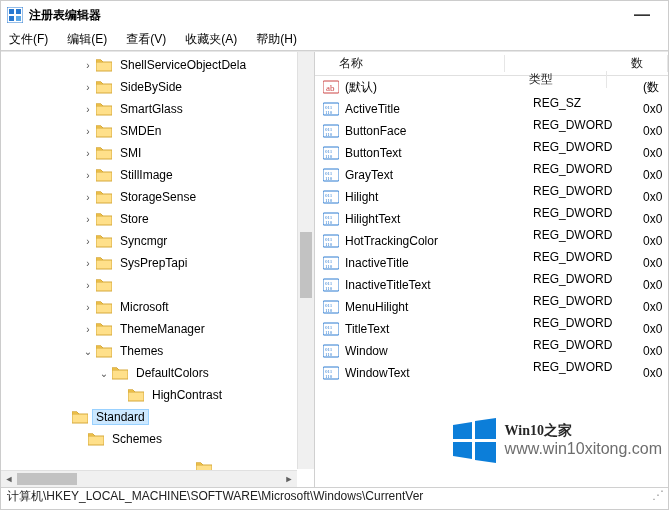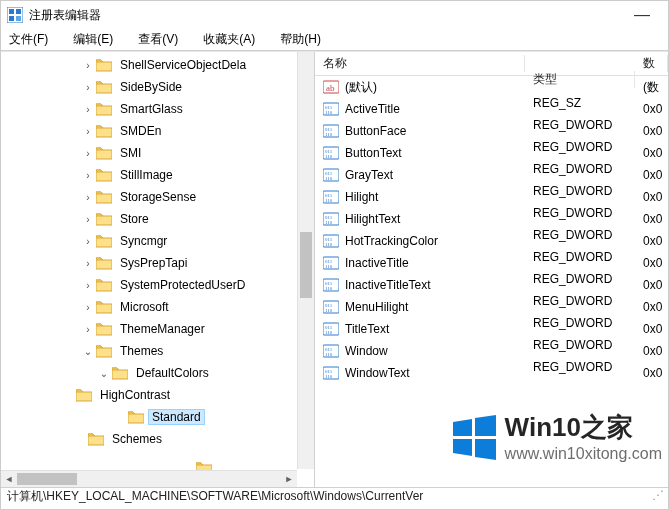--- a/index.html
+++ b/index.html
@@ -1,53 +1,53 @@
 <!DOCTYPE html>
 <html><head>
 <meta charset="utf-8">
 <style>
   * { box-sizing: border-box; margin: 0; padding: 0; }
   html, body { width: 669px; height: 510px; font-family: "Microsoft YaHei", "Segoe UI", Tahoma, sans-serif; font-size: 12px; background: #fff; overflow: hidden; }
   .window { width: 669px; height: 510px; display: flex; flex-direction: column; border: 1px solid #ccc; }
-  .titlebar { height: 28px; display: flex; align-items: center; padding: 0 6px; background: #fff; }
+  .titlebar { height: 28px; display: flex; align-items: center; padding: 0 6px; background: #fff; font-weight: bold; }
   .titlebar .appicon { width: 16px; height: 16px; margin-right: 6px; }
   .titlebar .title { font-size: 12px; color: #000; }
   .minbtn { margin-left: auto; width: 40px; text-align: center; font-size: 16px; color: #333; }
-  .menubar { height: 22px; display: flex; align-items: center; gap: 25px; padding: 0 8px; background: #fff; border-bottom: 1px solid #d0d0d0; }
+  .menubar { height: 22px; display: flex; align-items: center; gap: 19px; padding: 0 8px; background: #fff; border-bottom: 1px solid #d0d0d0; }
   .menubar span { color: #000; cursor: default; }
   .content { flex: 1; display: flex; overflow: hidden; border-top: 1px solid #e6e6e6; }
   .tree { width: 314px; overflow: hidden; position: relative; border-right: 1px solid #d0d0d0; }
   .tree-inner { padding: 2px 0 2px 0; }
   .tree-row { display: flex; align-items: center; height: 22px; white-space: nowrap; }
   .tree-row .tw { display: inline-block; width: 14px; text-align: center; color: #555; font-size: 10px; cursor: pointer; }
   .tree-row .tw.empty { visibility: hidden; }
   .tree-row .folder { width: 16px; height: 14px; margin: 0 4px 0 1px; }
   .tree-row .label { padding: 1px 4px; }
   .tree-row.selected .label { background: #cce8ff; border: 1px solid #99d1ff; padding: 0 3px; }
   .tree-scroll-v { position: absolute; right: 0; top: 0; bottom: 18px; width: 17px; background: #f0f0f0; border-left: 1px solid #e0e0e0; }
   .tree-scroll-v .thumb { position: absolute; left: 2px; right: 2px; top: 180px; height: 66px; background: #c2c2c2; border-radius: 0; }
   .tree-scroll-h { position: absolute; left: 0; right: 17px; bottom: 0; height: 17px; background: #f0f0f0; border-top: 1px solid #e0e0e0; }
   .tree-scroll-h .thumb { position: absolute; top: 2px; bottom: 2px; left: 16px; width: 60px; background: #c2c2c2; }
   .tree-scroll-h .arrow { position: absolute; top: 0; bottom: 0; width: 16px; display:flex; align-items:center; justify-content:center; color:#606060; font-size:9px; }
   .grid { flex: 1; overflow: hidden; position: relative; }
   .grid-header { display: flex; height: 24px; align-items: center; border-bottom: 1px solid #e0e0e0; background: #fff; }
-  .grid-header .col { padding: 0 8px; border-right: 1px solid #e6e6e6; color: #222; }
+  .grid-header .col { padding: 0 24px; border-right: 1px solid #e6e6e6; color: #222; }
   .col-name { width: 210px; }
   .col-type { width: 110px; margin-top: 32px; }
   .col-data { flex: 1; }
   .grid-body { overflow: hidden; }
   .grid-row { display: flex; align-items: center; height: 22px; }
   .grid-row .cell { padding: 0 8px; white-space: nowrap; overflow: hidden; }
   .grid-row .cell.col-name { display: flex; align-items: center; gap: 6px; }
   .valicon { width: 16px; height: 16px; flex-shrink: 0; }
   .statusbar { height: 22px; border-top: 1px solid #d0d0d0; display: flex; align-items: flex-start; padding: 0 6px; font-size: 12px; color: #222; }
   .statusbar .grip { margin-left: auto; color: #999; font-size: 12px; letter-spacing: -2px; }
   .watermark { position: absolute; right: 6px; bottom: 24px; display: flex; align-items: center; gap: 8px; opacity: 0.95; pointer-events:none; }
   .watermark .logo { width: 46px; height: 46px; }
-  .watermark .txt1 { font-size: 26px; font-weight: 600; color: #1a1a1a; }
+  .watermark .txt1 { font-size: 14px; font-weight: 600; color: #1a1a1a; font-family: Liberation Serif, serif; }
   .watermark .txt2 { font-size: 16px; color: #666; }
 </style>
 </head>
 <body>
 
 <div class="window">
 
   <div class="titlebar">
     <span class="appicon">
       <svg viewBox="0 0 16 16">
@@ -153,21 +153,20 @@
                 <path d="M0 2 L5 2 L7 4 L0 4 Z" fill="#ffd257" stroke="#d6a93a"></path>
               </svg></span>
             <span class="label">SysPrepTapi</span>
           </div>
           <div class="tree-row" style="padding-left: 80px;">
             <span class="tw">›</span>
             <span class="folder"><svg viewBox="0 0 16 14">
                 <path d="M0 2 L5 2 L7 4 L16 4 L16 13 L0 13 Z" fill="#ffe08a" stroke="#d6a93a"></path>
                 <path d="M0 2 L5 2 L7 4 L0 4 Z" fill="#ffd257" stroke="#d6a93a"></path>
               </svg></span>
-            <span class="label">SystemProtectedUserD</span>
           </div>
           <div class="tree-row" style="padding-left: 80px;">
             <span class="tw">›</span>
             <span class="folder"><svg viewBox="0 0 16 14">
                 <path d="M0 2 L5 2 L7 4 L16 4 L16 13 L0 13 Z" fill="#ffe08a" stroke="#d6a93a"></path>
                 <path d="M0 2 L5 2 L7 4 L0 4 Z" fill="#ffd257" stroke="#d6a93a"></path>
               </svg></span>
             <span class="label">Microsoft</span>
           </div>
           <div class="tree-row" style="padding-left: 80px;">
@@ -187,29 +186,29 @@
             <span class="label">Themes</span>
           </div>
           <div class="tree-row" style="padding-left: 96px;">
             <span class="tw">⌄</span>
             <span class="folder"><svg viewBox="0 0 16 14">
                 <path d="M0 2 L5 2 L7 4 L16 4 L16 13 L0 13 Z" fill="#ffe08a" stroke="#d6a93a"></path>
                 <path d="M0 2 L5 2 L7 4 L0 4 Z" fill="#ffd257" stroke="#d6a93a"></path>
               </svg></span>
             <span class="label">DefaultColors</span>
           </div>
-          <div class="tree-row" style="padding-left: 60px;">
+          <div class="tree-row" style="padding-left: 112px;">
             <span class="tw empty">›</span>
             <span class="folder"><svg viewBox="0 0 16 14">
                 <path d="M0 2 L5 2 L7 4 L16 4 L16 13 L0 13 Z" fill="#ffe08a" stroke="#d6a93a"></path>
                 <path d="M0 2 L5 2 L7 4 L0 4 Z" fill="#ffd257" stroke="#d6a93a"></path>
               </svg></span>
             <span class="label">HighContrast</span>
           </div>
-          <div class="tree-row selected" style="padding-left: 112px;">
+          <div class="tree-row selected" style="padding-left: 56px;">
             <span class="tw empty">›</span>
             <span class="folder"><svg viewBox="0 0 16 14">
                 <path d="M0 2 L5 2 L7 4 L16 4 L16 13 L0 13 Z" fill="#ffe08a" stroke="#d6a93a"></path>
                 <path d="M0 2 L5 2 L7 4 L0 4 Z" fill="#ffd257" stroke="#d6a93a"></path>
               </svg></span>
             <span class="label">Standard</span>
           </div>
           <div class="tree-row" style="padding-left: 72px;">
             <span class="tw empty">›</span>
             <span class="folder"><svg viewBox="0 0 16 14">

